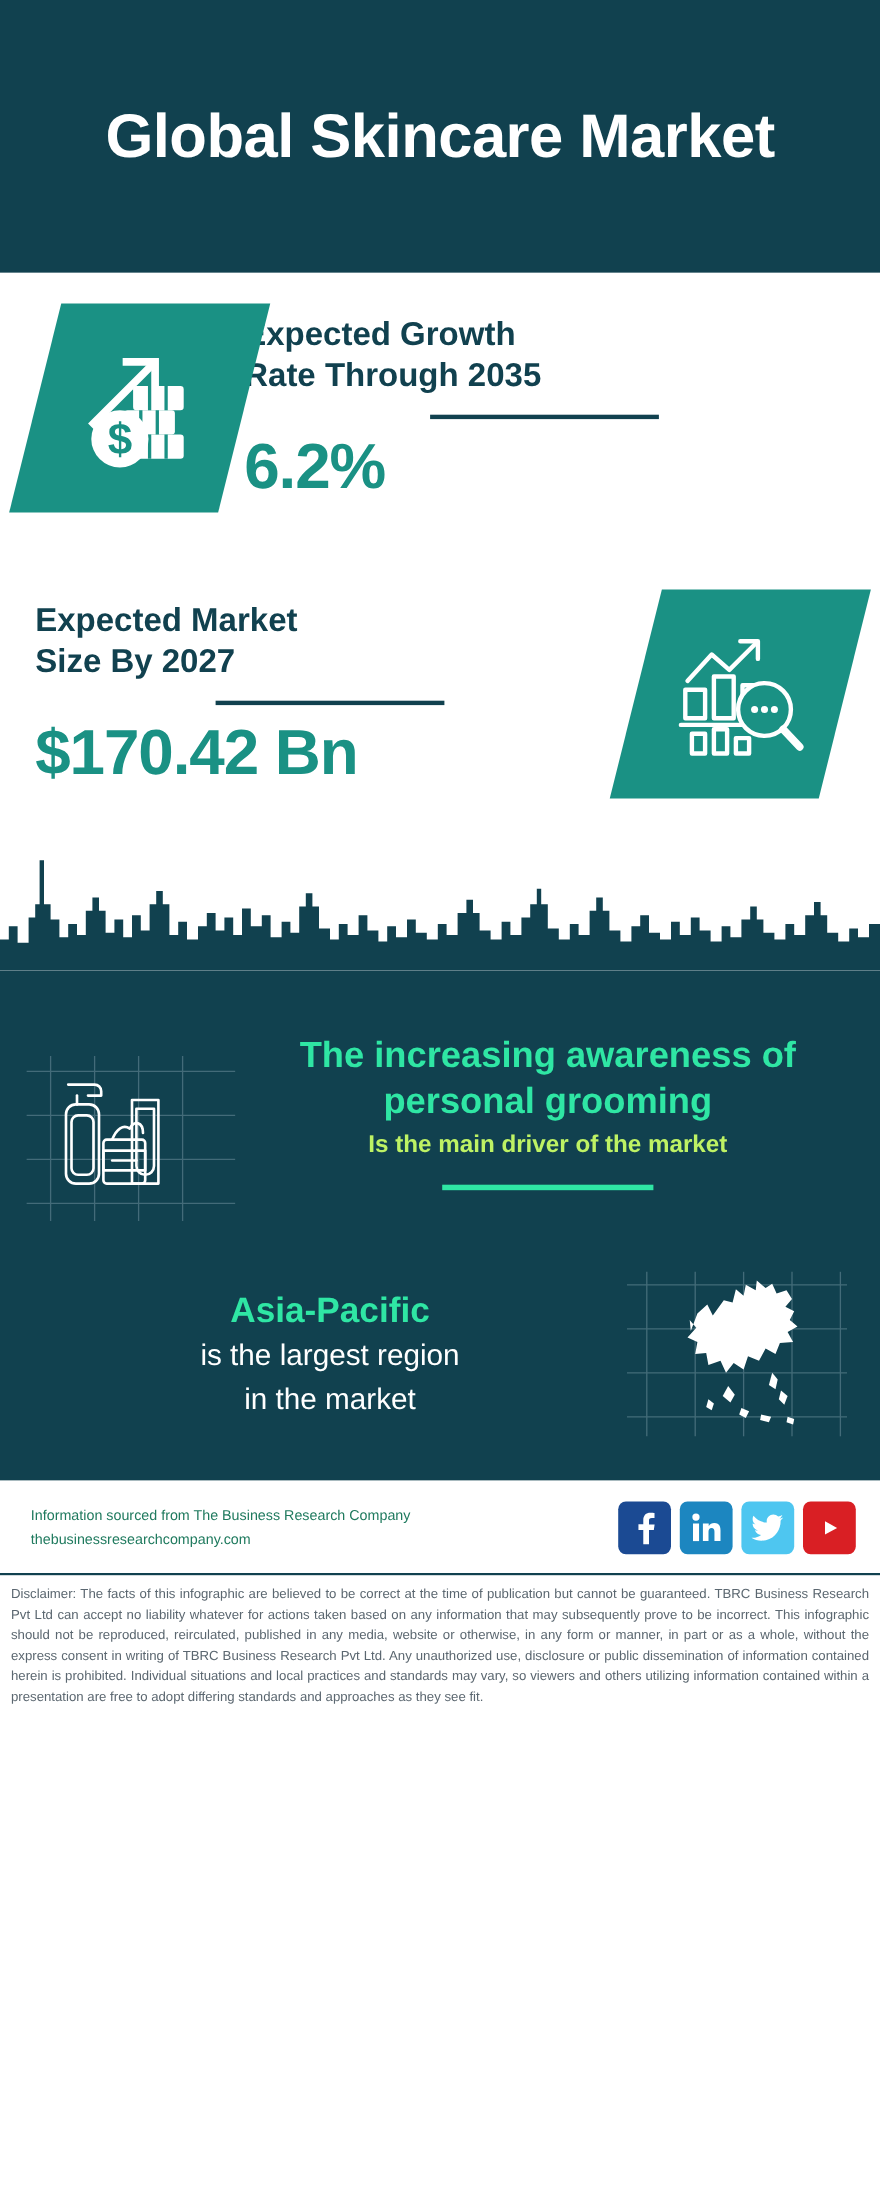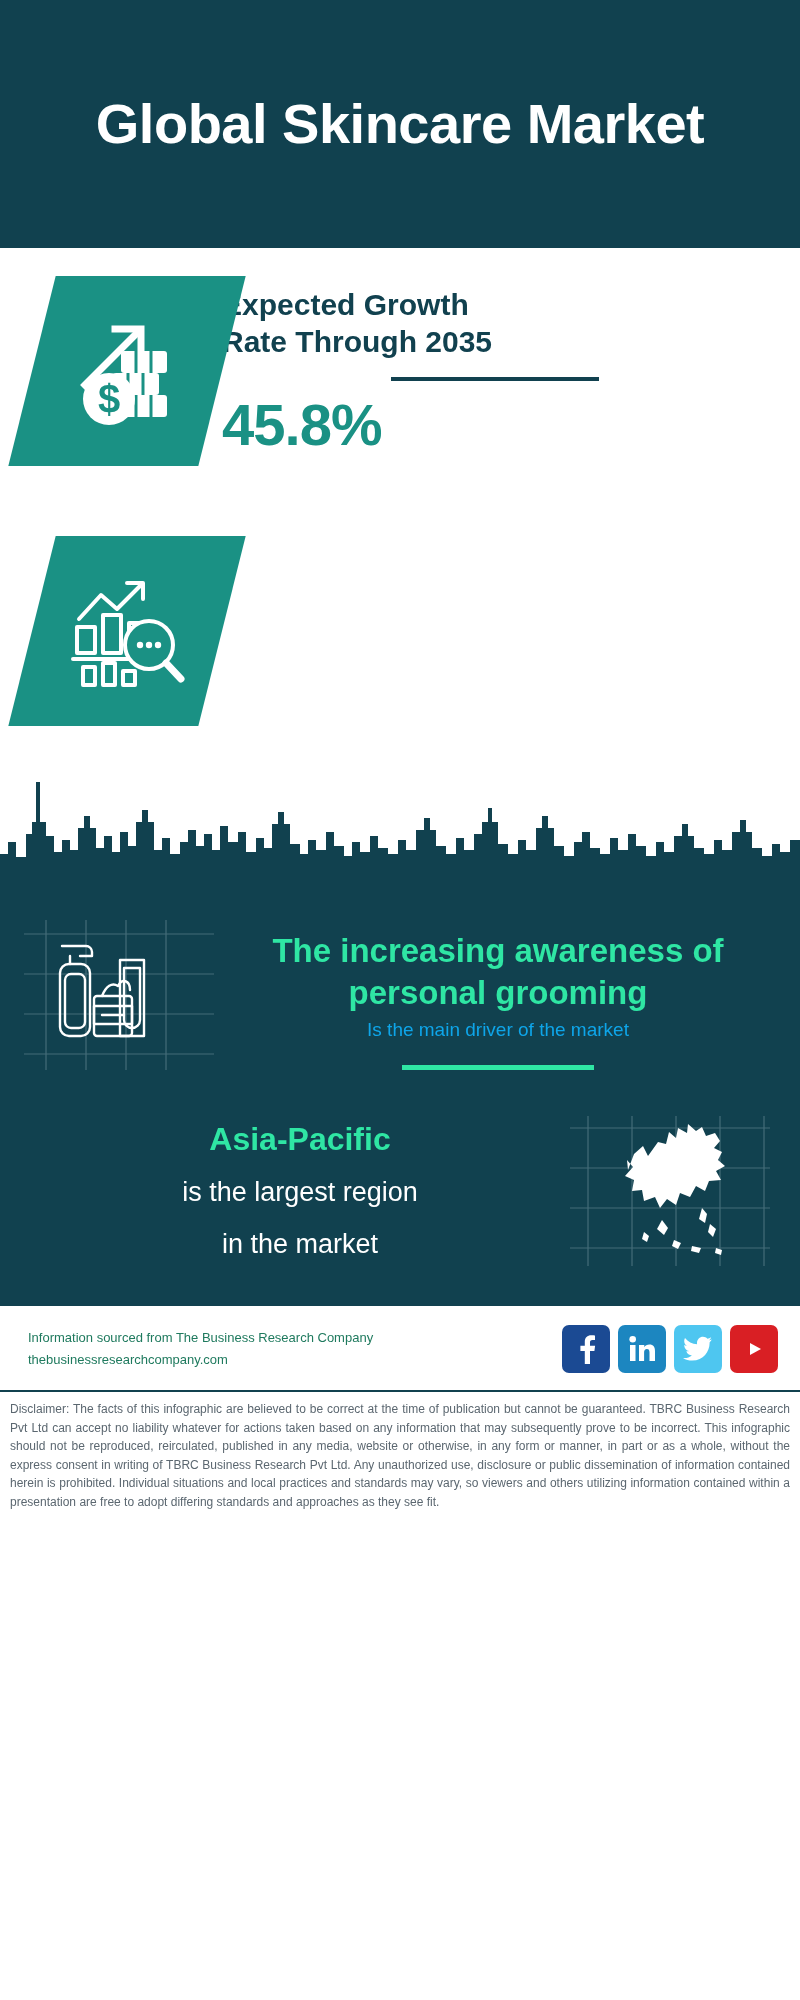--- a/index.html
+++ b/index.html
@@ -97,42 +97,43 @@
   .skyline-wrap svg { display: block; width: 800px; height: 120px; }
 
   
   .dark {
     background: #11414f;
     padding: 10px 0 40px 0;
   }
 
   .driver-row {
     display: flex;
-    align-items: flex-end;
+    align-items: flex-start;
     padding: 6px 24px 0 24px;
+    margin-top: 40px;
   }
   .icon-grid-box {
     position: relative;
     width: 190px;
     height: 150px;
     flex: 0 0 auto;
     margin-top: 22px;
   }
   .grid-lines { position: absolute; inset: 0; }
   .driver-text { flex: 1 1 auto; text-align: center; padding-left: 6px; }
   .driver-headline {
     color: #2fe6a4;
     font-size: 33px;
     font-weight: bold;
     line-height: 1.28;
   }
   .driver-sub {
-    color: #0ea5e9;
-    font-size: 19px;
-    font-weight: normal;
+    color: #bef264;
+    font-size: 22px;
+    font-weight: bold;
     line-height: 1.3;
     margin-top: 4px;
   }
   .divider-green {
     width: 192px;
     height: 5px;
     background: #2fe6a4;
     margin: 22px auto 0 auto;
   }
 
@@ -145,21 +146,21 @@
   .region-title {
     color: #2fe6a4;
     font-size: 32px;
     font-weight: bold;
     line-height: 1.25;
   }
   .region-sub {
     color: #ffffff;
     font-size: 27px;
     line-height: 1.32;
-    margin-top: 16px;
+    margin-top: 4px;
   }
   .map-box {
     position: relative;
     width: 200px;
     height: 150px;
     flex: 0 0 auto;
   }
 
   
   .footer {
@@ -230,25 +231,31 @@
             </g>
             <circle cx="42" cy="88" r="26" fill="#ffffff"></circle>
             <text x="42" y="102" font-family="Liberation Sans, sans-serif" font-size="40" font-weight="bold" fill="#1a9184" text-anchor="middle">$</text>
           </svg>
         </span>
       </div>
       <div class="stat-text">
         <div class="stat-label">Expected Growth</div>
         <div class="stat-label">Rate Through 2035</div>
         <div class="divider-dark"></div>
-        <div class="stat-value">45.8%</div>
+        <div class="stat-value">6.2%</div>
       </div>
     </div>
 
     <div class="stat-row stat-block-2">
+      <div class="stat-text">
+        <div class="stat-label">Expected Market</div>
+        <div class="stat-label">Size By 2027</div>
+        <div class="divider-dark"></div>
+        <div class="stat-value">$170.42 Bn</div>
+      </div>
       <div class="badge">
         <span class="glyph">
           <svg width="124" height="120" viewBox="0 0 124 120">
             <g fill="none" stroke="#ffffff" stroke-width="4" stroke-linecap="round" stroke-linejoin="round">
               <polyline points="14,48 36,24 52,38 76,14"></polyline>
               <polyline points="62,12 78,12 78,28"></polyline>
               <rect x="12" y="56" width="18" height="26"></rect>
               <rect x="38" y="44" width="18" height="38"></rect>
               <rect x="64" y="52" width="18" height="30"></rect>
               <line x1="8" y1="88" x2="96" y2="88"></line>

